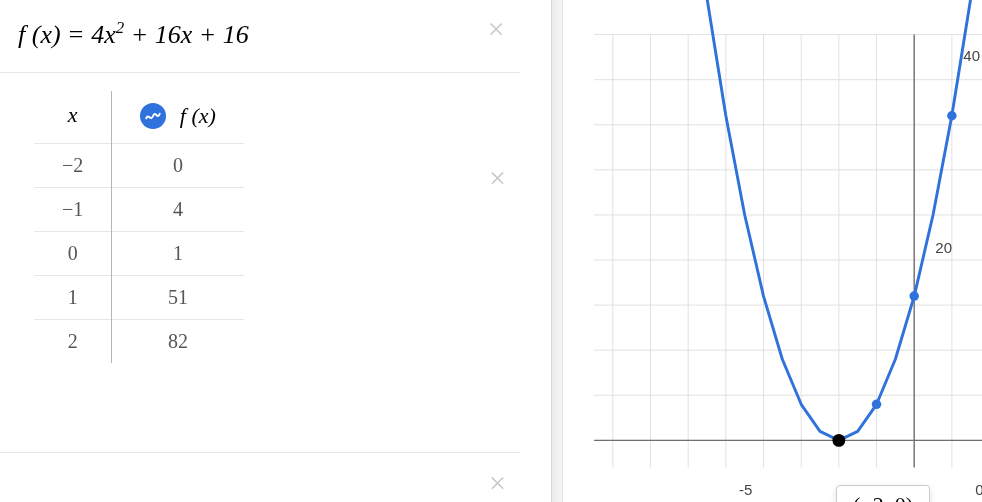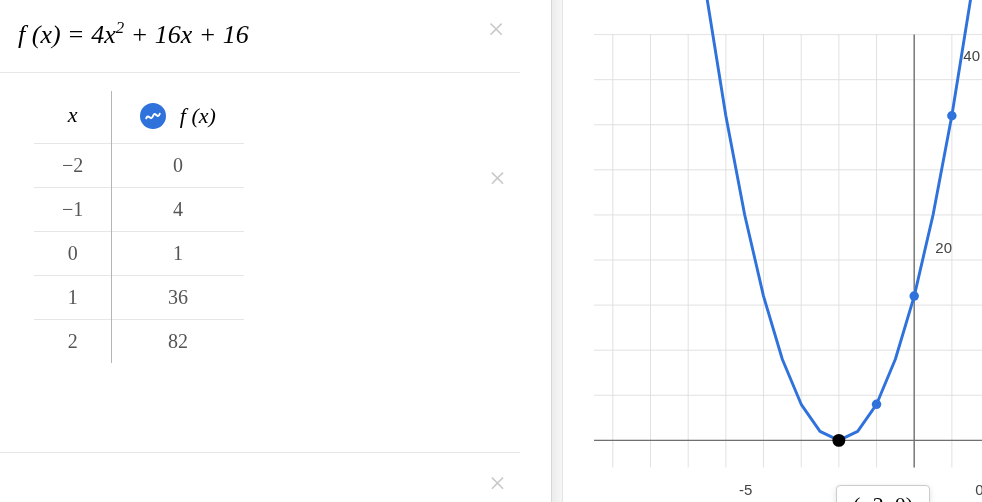--- a/index.html
+++ b/index.html
@@ -65,21 +65,21 @@
           <tr class="data-row">
               <td class="col-x">−1</td>
               <td>4</td>
             </tr>
           <tr class="data-row">
               <td class="col-x">0</td>
               <td>1</td>
             </tr>
           <tr class="data-row">
               <td class="col-x">1</td>
-              <td>36</td>
+              <td>51</td>
             </tr>
           <tr class="data-row">
               <td class="col-x">2</td>
               <td>82</td>
             </tr>
         </tbody>
       </table>
     </div>
     <span class="close-x bottom">×</span>
   </div>

